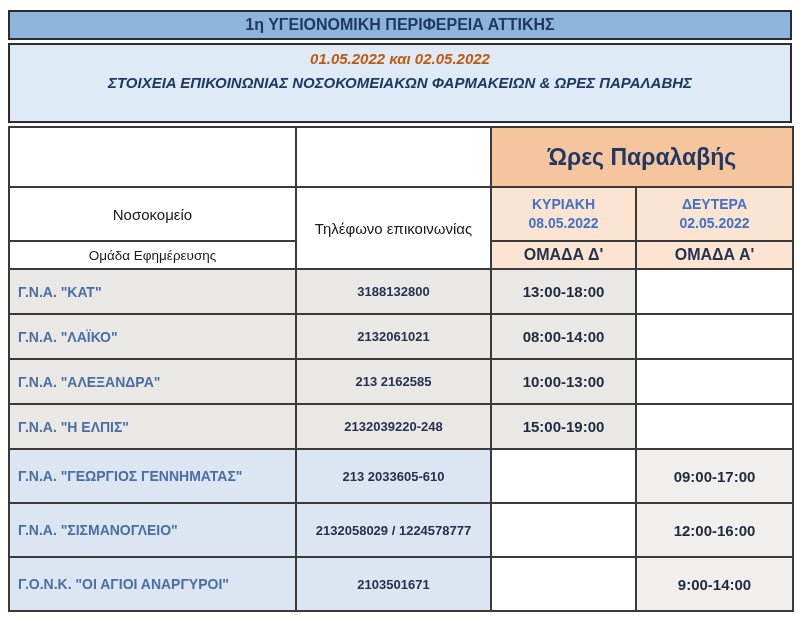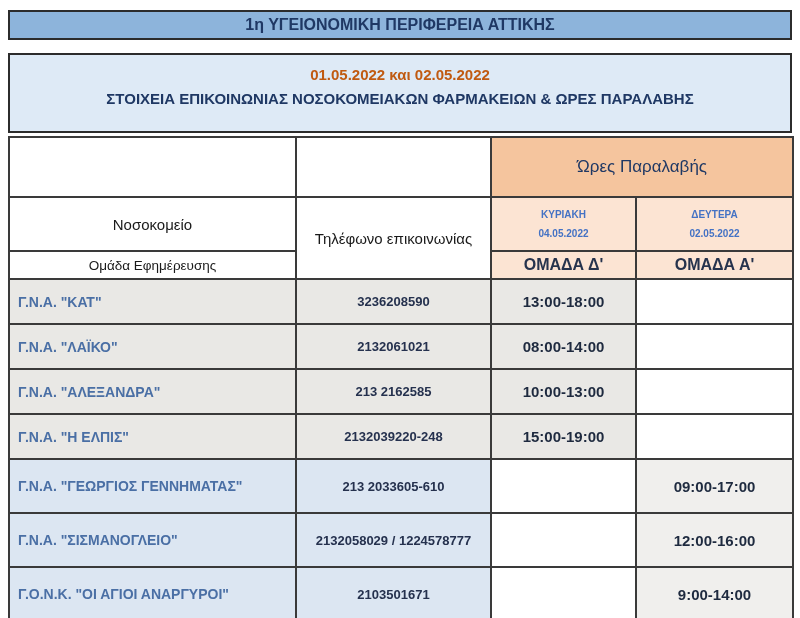--- a/index.html
+++ b/index.html
@@ -29,35 +29,36 @@
     font-family: "Liberation Sans", "DejaVu Sans", sans-serif;
     overflow: hidden;
   }
   .page { padding: 10px 8px 0 8px; width: 800px; }
 
   .title-bar {
     height: 30px;
     background: var(--title-bar-bg);
     border: 2px solid #2c2c2c;
     display: flex; align-items: center; justify-content: center;
-    margin-bottom: 13px;
+    margin-bottom: 3px;
   }
   .title-bar span {
     color: var(--title-text);
     font-weight: bold;
     font-size: 16px;
   }
 
   .intro {
     height: 80px;
     background: var(--intro-bg);
     border: 2px solid #2c2c2c;
     text-align: center;
-    padding-top: 9px;
+    padding-top: 3px;
     margin-bottom: 3px;
+    font-style: italic;
   }
   .intro div { line-height: 22px; font-weight: bold; font-size: 15px; }
   .intro .dates { color: var(--date-orange); margin-bottom: 2px; }
   .intro .navy { color: var(--navy-text); }
 
   table {
     width: 784px;
     border-collapse: collapse;
     table-layout: fixed;
   }
@@ -72,35 +73,35 @@
 
   tr.r-a  { height: 60px; }
   tr.r-b  { height: 54px; }
   tr.r-c  { height: 28px; }
   tr.group-d { height: 45px; }
   tr.group-a { height: 54px; }
 
   td.hours-hd {
     background: var(--hours-header-bg);
     color: var(--navy-text);
-    font-weight: normal;
-    font-size: 17px;
+    font-weight: bold;
+    font-size: 23px;
     margin-top: 11px;
   }
   td.col-hd {
     color: var(--header-label-text);
     font-size: 15px;
     font-weight: normal;
   }
   td.col-hd.sm { font-size: 13.5px; }
   td.day-hd {
     background: var(--day-cell-bg);
     color: var(--day-text-blue);
     font-weight: bold;
-    font-size: 10px;
+    font-size: 14px;
     line-height: 19px;
   }
   td.day-hd span { display: block; }
   td.omada {
     background: var(--day-cell-bg);
     color: var(--group-label-text);
     font-weight: bold;
     font-size: 16px;
   }
 
@@ -157,37 +158,37 @@
       <tr class="r-a">
         <td></td>
         <td></td>
         <td class="hours-hd" colspan="2">Ώρες Παραλαβής</td>
       </tr>
       <tr class="r-b">
         <td class="col-hd">Νοσοκομείο</td>
         <td class="col-hd" rowspan="2">Τηλέφωνο επικοινωνίας</td>
         <td class="day-hd">
           <span>ΚΥΡΙΑΚΗ</span>
-          <span>04.05.2022</span>
+          <span>08.05.2022</span>
         </td>
         <td class="day-hd">
           <span>ΔΕΥΤΕΡΑ</span>
           <span>02.05.2022</span>
         </td>
       </tr>
       <tr class="r-c">
         <td class="col-hd sm">Ομάδα Εφημέρευσης</td>
         <td class="omada">ΟΜΑΔΑ Δ'</td>
         <td class="omada">ΟΜΑΔΑ Α'</td>
       </tr>
     </tbody>
     <tbody>
         <tr class="group-d">
           <td class="name">Γ.Ν.Α. "ΚΑΤ"</td>
-          <td class="phone">3236208590</td>
+          <td class="phone">3188132800</td>
           <td class="time sun">13:00-18:00</td>
           <td class="time mon"></td>
         </tr>
         <tr class="group-d">
           <td class="name">Γ.Ν.Α. "ΛΑΪΚΟ"</td>
           <td class="phone">2132061021</td>
           <td class="time sun">08:00-14:00</td>
           <td class="time mon"></td>
         </tr>
         <tr class="group-d">

